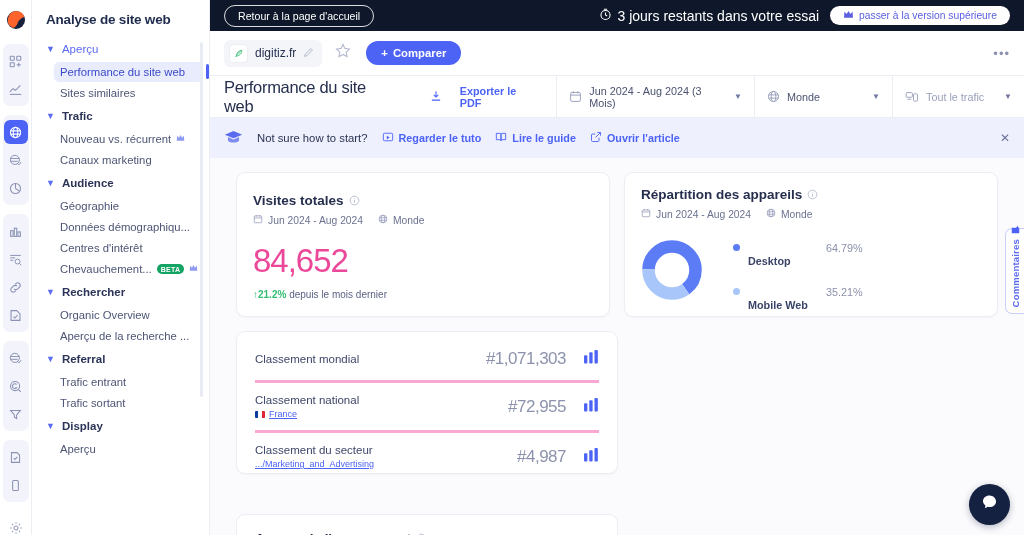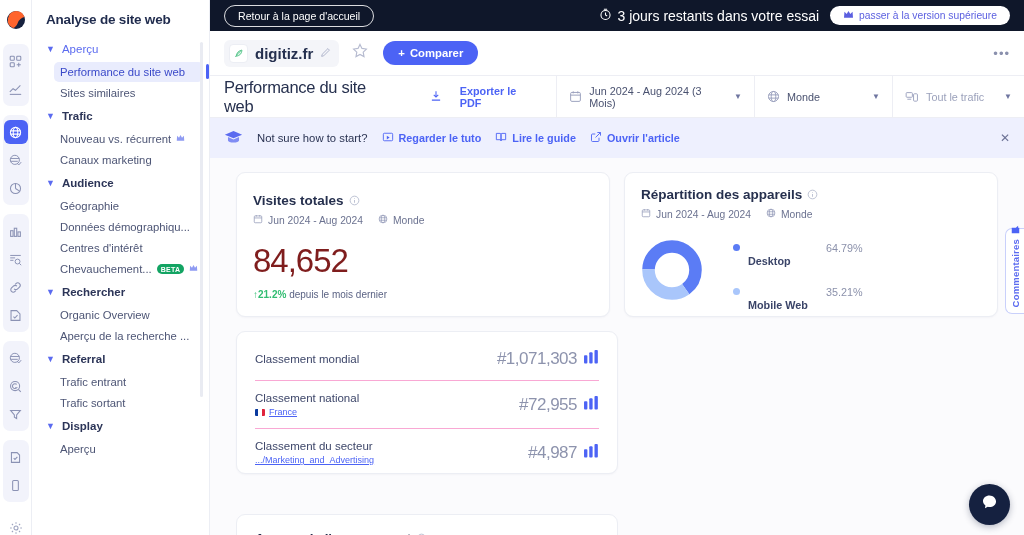--- a/index.html
+++ b/index.html
@@ -104,21 +104,21 @@
   .domain-chip {
     display: flex; align-items: center; gap: 7px;
     background: #f4f5f9; border-radius: 6px; padding: 4px 8px 4px 5px;
     cursor: pointer;
   }
   .domain-fav {
     width: 19px; height: 19px; border-radius: 4px; background: #fff;
     display: flex; align-items: center; justify-content: center;
     border: 1px solid #eceef4;
   }
-  .domain-name { font-size: 15px; font-weight: bold; color: #25304f; }
+  .domain-name { font-size: 12px; font-weight: normal; color: #25304f; }
   .pencil { color: #a2a8c2; }
   .star { margin-left: 13px; color: #b6bbd0; cursor: pointer; }
   .btn-compare {
     margin-left: 15px; background: #4c63f5; color: #fff; border-radius: 15px;
     padding: 6px 15px; font-size: 11.3px; font-weight: bold; cursor: pointer;
     display: flex; align-items: center; gap: 5px;
   }
   .kebab { margin-left: auto; color: #8a90ad; letter-spacing: 1px; font-size: 13px; cursor: pointer; }
 
   .titlebar {
@@ -168,44 +168,44 @@
   .card-h { font-size: 13.5px; font-weight: bold; color: #26304e; display: flex; align-items: center; gap: 5px; }
   .info { color: #b0b6cb; display: inline-flex; }
   .card-sub {
     display: flex; align-items: center; gap: 5px; margin-top: 6px;
     font-size: 10.3px; color: #6b7290;
   }
   .card-sub .sep { width: 5px; }
 
   .c-visits { width: 376px; height: 145px; padding: 20px 16px; }
   .big-number {
-    font-size: 33px; color: #7f1d1d; letter-spacing: -1px;
+    font-size: 33px; color: #ec4899; letter-spacing: -1px;
     margin-top: 16px; font-weight: normal;
   }
   .delta { margin-top: 9px; font-size: 10px; color: #5b6384; }
   .delta .up { color: #32bd72; font-weight: bold; }
 
   .c-devices { width: 376px; height: 145px; padding: 14px 16px; }
   .donut-wrap { display: flex; align-items: center; gap: 30px; margin-top: 8px; }
   .legend { display: flex; flex-direction: column; gap: 5px; }
   .legend-row { display: flex; align-items: center; gap: 8px; font-size: 10.8px; }
   .dot { width: 7px; height: 7px; border-radius: 50%; }
   .legend-label { color: #3a4468; font-weight: bold; min-width: 70px; margin-top: 27px; }
   .legend-val { color: #8b91ab; }
 
   .c-rank { width: 382px; height: 143px; padding: 6px 18px; margin-top: 14px; }
   .rank-row {
     display: flex; align-items: center; justify-content: space-between;
-    padding: 11px 0; border-bottom: 1px solid #f9a8d4;
+    padding: 11px 0; border-bottom: 3px solid #f9a8d4;
   }
   .rank-row:last-child { border-bottom: none; }
   .rank-label { font-size: 11.5px; color: #3e476a; }
   .rank-sub { display: flex; align-items: center; gap: 4px; margin-top: 3px; font-size: 9px; }
   .rank-sub a { color: #4c63f5; text-decoration: underline; }
-  .rank-val { display: flex; align-items: center; gap: 7px; }
+  .rank-val { display: flex; align-items: center; gap: 18px; }
   .rank-num { font-size: 17px; color: #8d93ad; letter-spacing: -0.5px; }
   .flagfr { width: 10px; height: 7px; display: inline-block; border-radius: 1px; overflow: hidden;
             background: linear-gradient(to right,#0a3a9e 0 33%, #fff 33% 66%, #e0243c 66% 100%); }
 
   .c-engage {
     position: absolute; left: 26px; right: 26px; top: 356px;
     height: 70px; padding: 16px 18px; background: #fff;
     border: 1px solid #eceef4; border-radius: 9px;
     width: 382px;
   }

